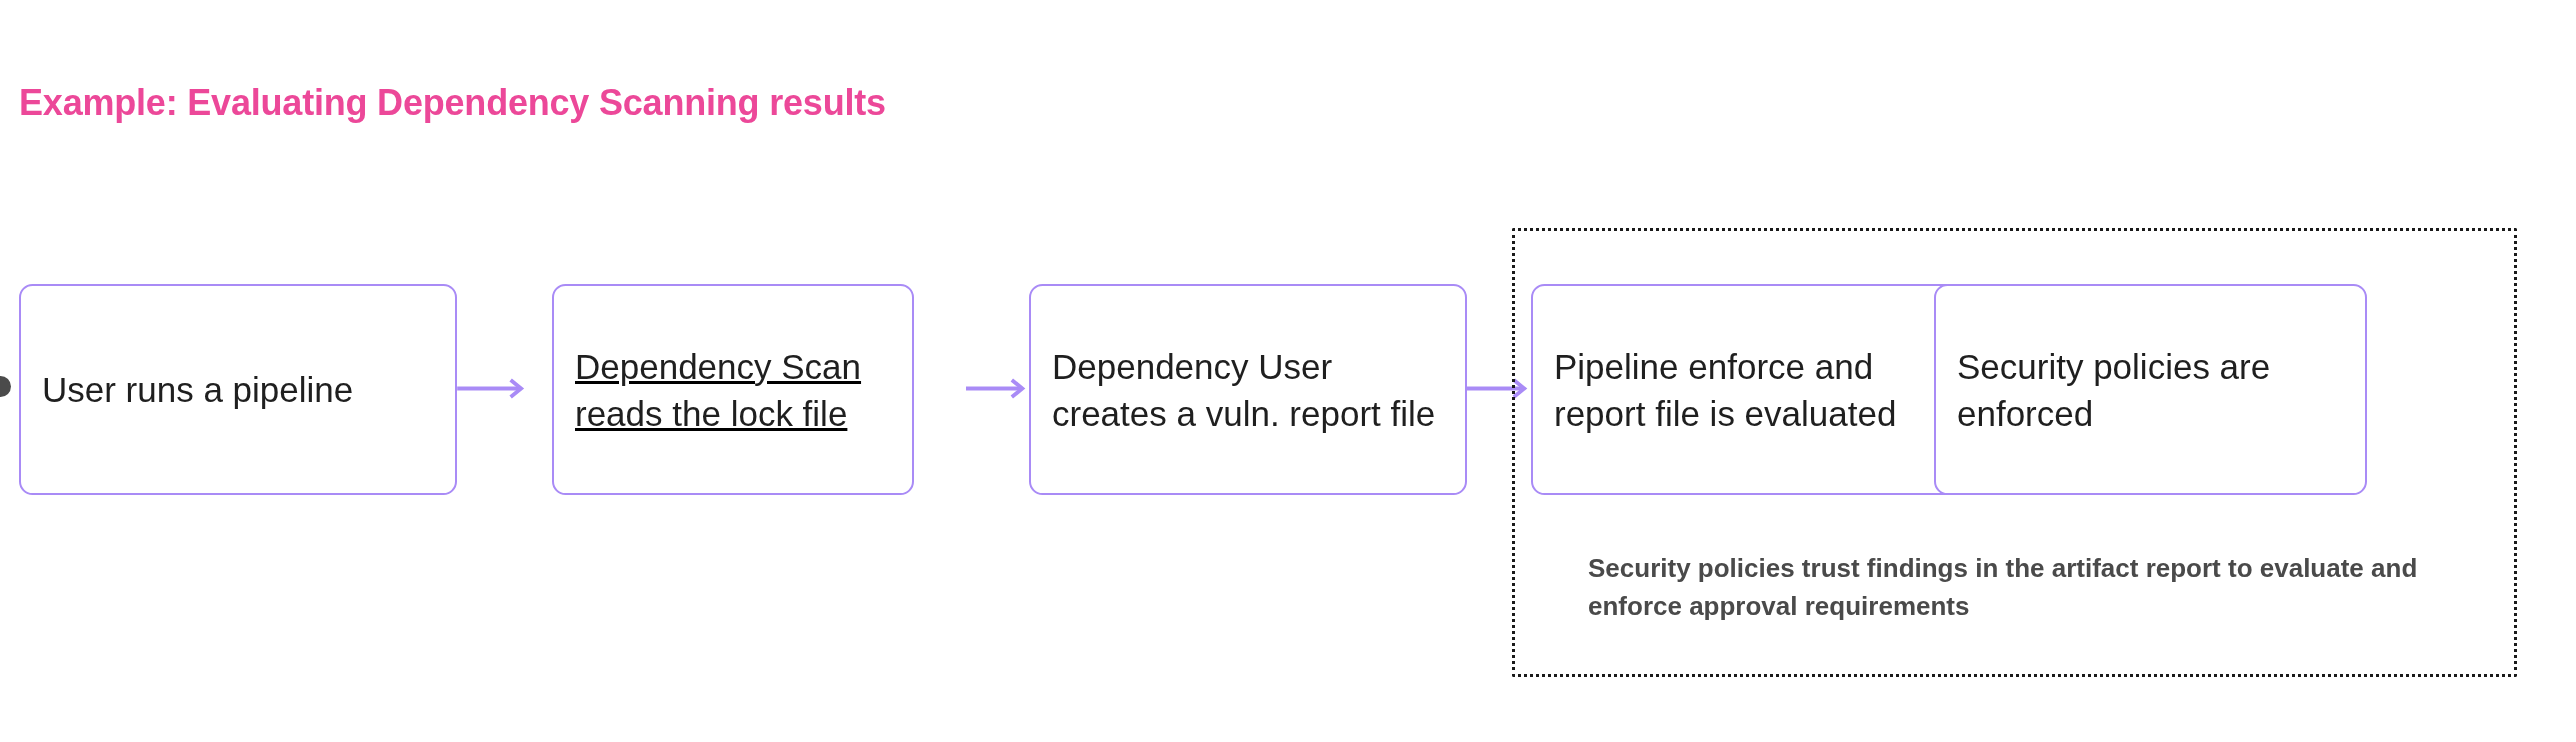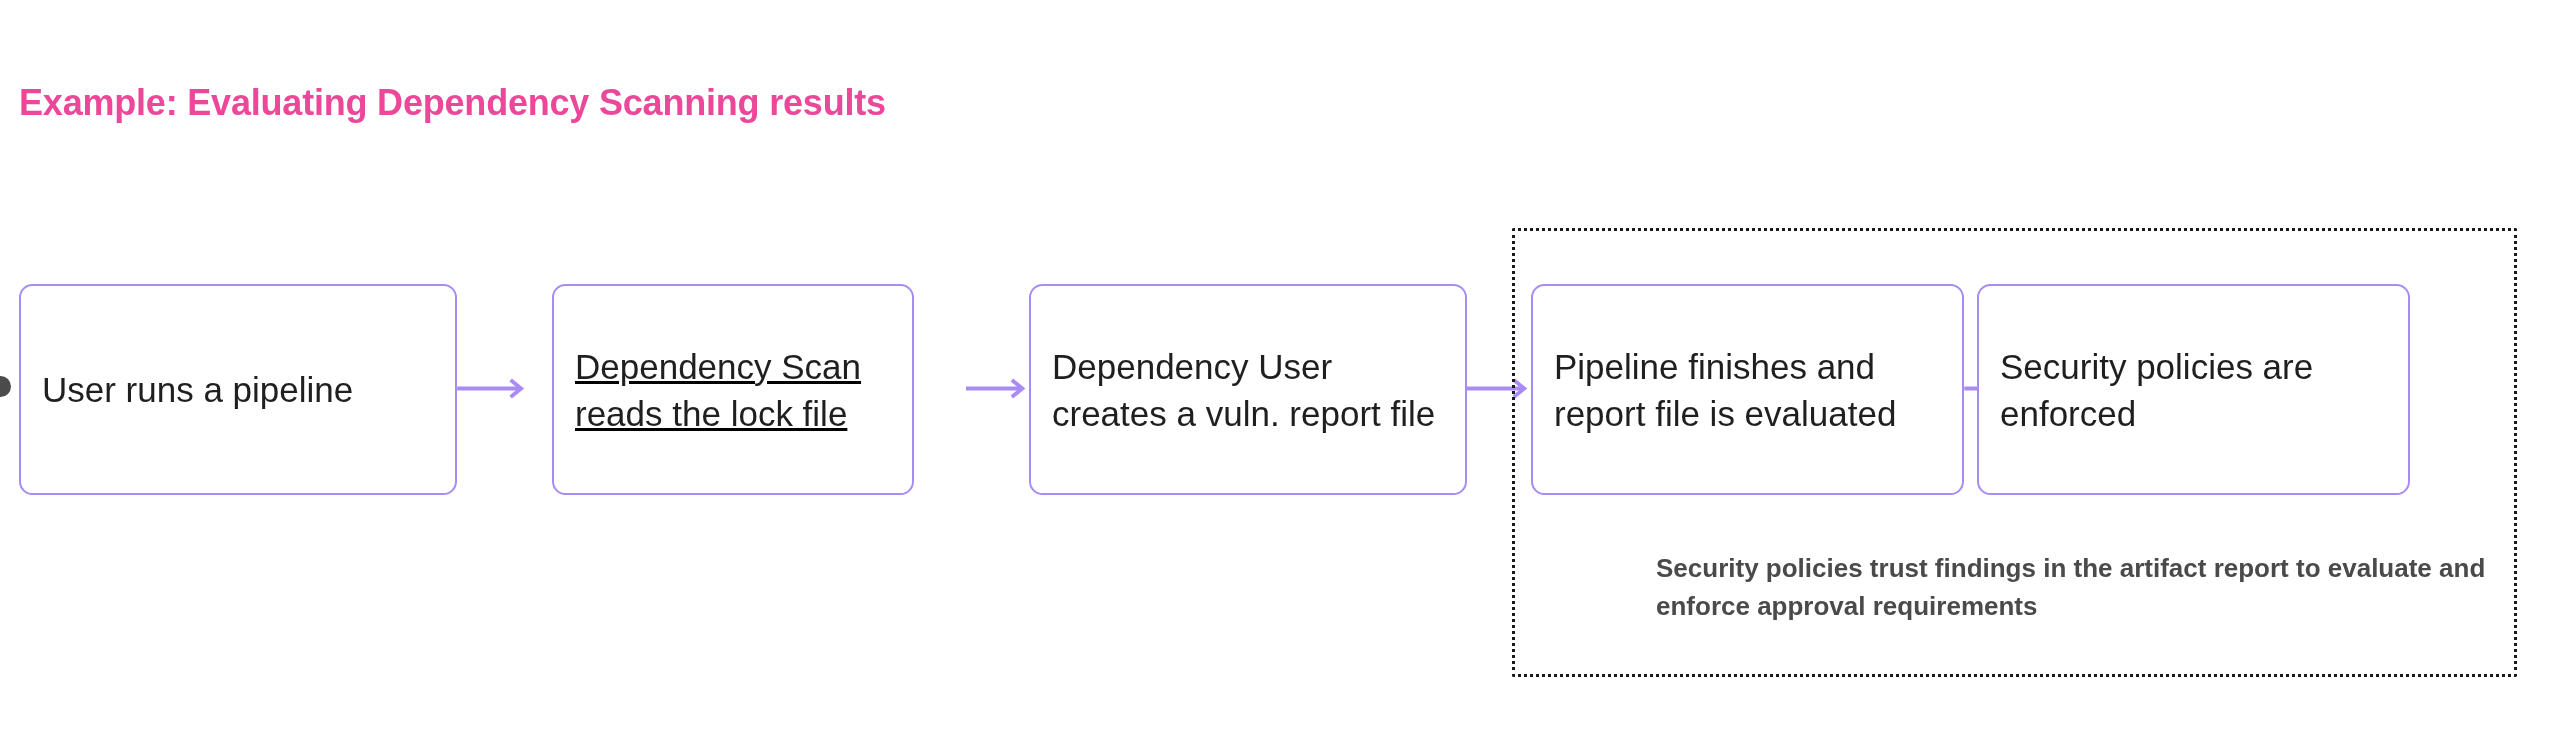--- a/index.html
+++ b/index.html
@@ -47,21 +47,21 @@
   .node-label {
     font-size: 35px;
     line-height: 47px;
     color: #1f1f1f;
     font-weight: 400;
   }
   #node-0 { left: 19px;   width: 438px; }
   #node-1 { left: 552px;  width: 362px; text-decoration: underline; }
   #node-2 { left: 1029px; width: 438px; }
   #node-3 { left: 1531px; width: 433px; }
-  #node-4 { left: 1977px; width: 433px; }
+  #node-4 { left: 1934px; width: 433px; }
 
   
   #left-stub-dot {
     position: absolute;
     left: -10.5px;
     top: 376px;
     width: 21px;
     height: 21px;
     border-radius: 50%;
     background: #4b4b4b;
@@ -86,21 +86,21 @@
     top: 228px;
     width: 1005px;
     height: 449px;
     box-sizing: border-box;
     border: 3.8px dotted #1a1a1a;
     border-radius: 1.9px;
     background: transparent;
   }
   #group-caption {
     position: absolute;
-    left: 1656px;
+    left: 1588px;
     top: 549px;
     width: 891px;
     font-size: 26px;
     line-height: 38px;
     font-weight: bold;
     color: #4a4a4a;
   }
 </style>
 </head>
 <body>
@@ -140,21 +140,21 @@
   <div class="arrow" id="arrow-2">
     <svg width="64" height="21" viewBox="0 0 67 22">
       <path d="M0 11 H59" stroke="#a98bf6" stroke-width="4" fill="none"></path>
       <path d="M49 2 L60 11 L49 20" stroke="#a98bf6" stroke-width="4" fill="none" stroke-linecap="butt" stroke-linejoin="miter"></path>
     </svg>
   </div>
 
   <div id="group-box"></div>
 
   <div class="node" id="node-3">
-    <span class="node-label">Pipeline finishes and report file is evaluated</span>
+    <span class="node-label">Pipeline enforce and report file is evaluated</span>
   </div>
 
   <div class="arrow" id="arrow-3">
     <svg width="75" height="21" viewBox="0 0 78 22">
       <path d="M0 11 H70" stroke="#a98bf6" stroke-width="4" fill="none"></path>
       <path d="M60 2 L71 11 L60 20" stroke="#a98bf6" stroke-width="4" fill="none" stroke-linecap="butt" stroke-linejoin="miter"></path>
     </svg>
   </div>
 
   <div class="node" id="node-4">

